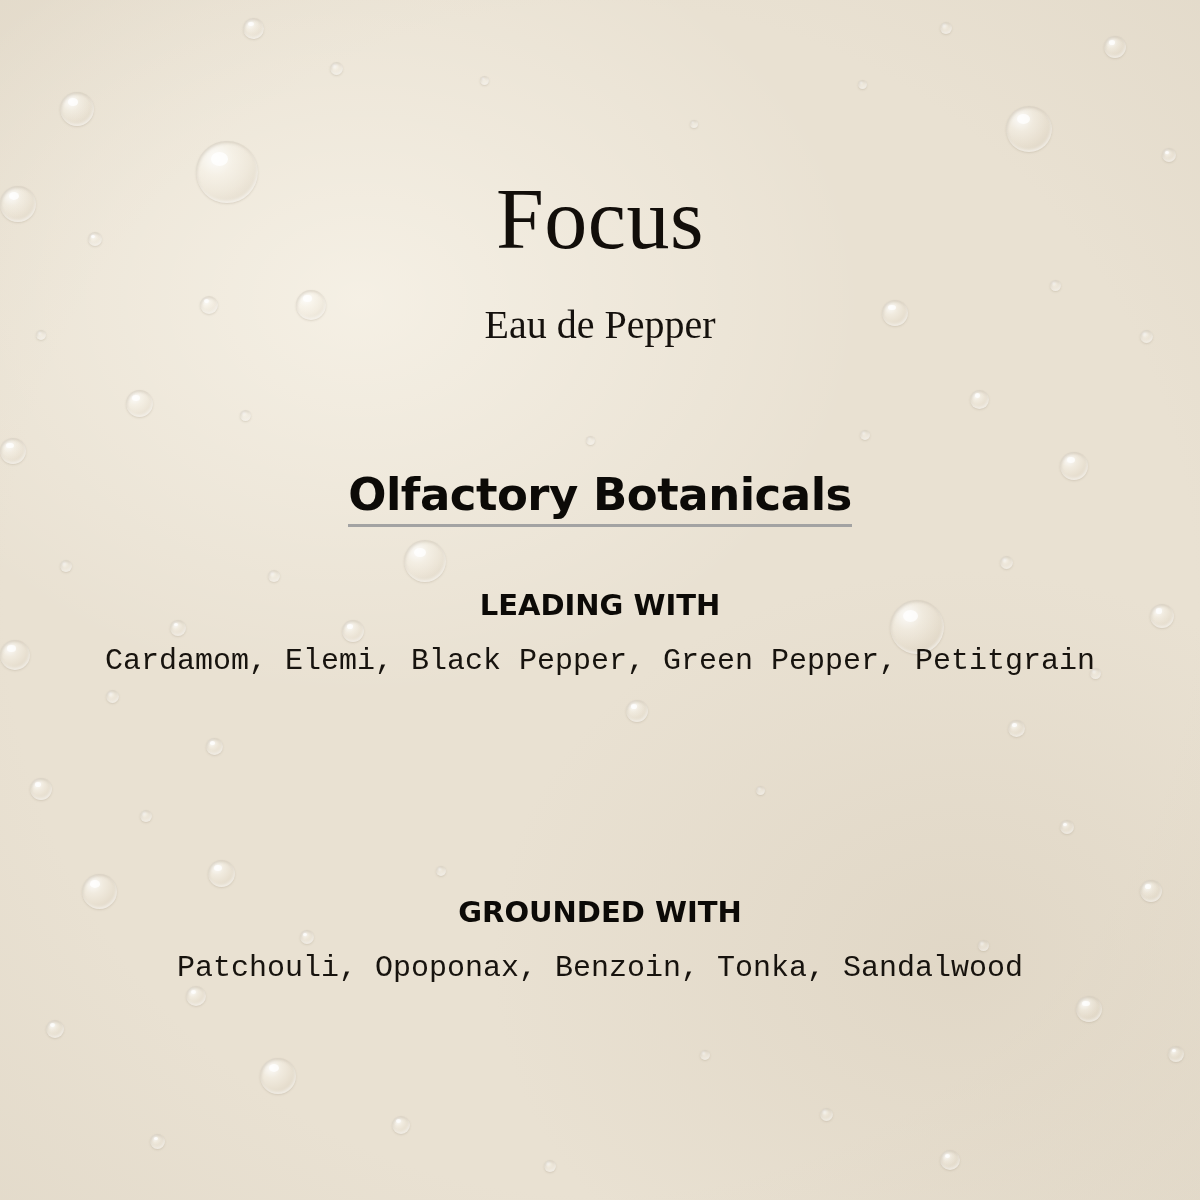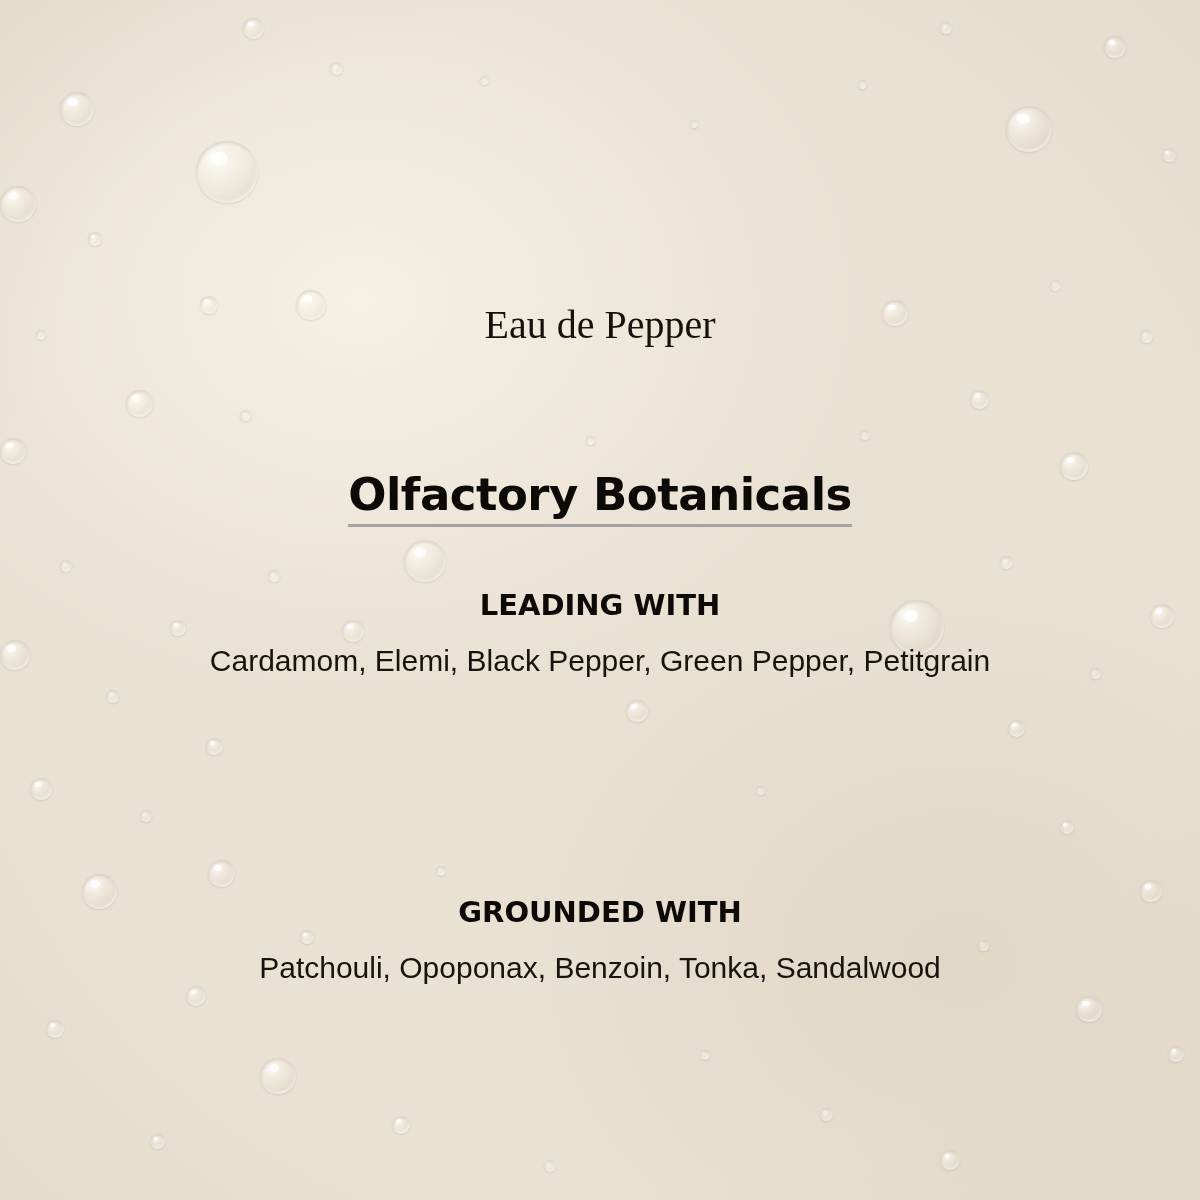--- a/index.html
+++ b/index.html
@@ -113,21 +113,21 @@
 
   .note-label {
     font-family: "DejaVu Sans", sans-serif;
     font-size: 29px;
     font-weight: 700;
     letter-spacing: 0px;
     color: #0c0a07;
     margin: 0 0 22px 0;
   }
   .note-values {
-    font-family: Liberation Sans, sans-serif;
+    font-family: Liberation Mono, monospace;
     font-size: 30px;
     font-weight: 400;
     color: #17130e;
     margin: 0;
   }
 </style>
 </head>
 <body>
 
 <div id="page">
@@ -190,20 +190,21 @@
       <div class="drop tiny" style="left: 820px; top: 1108px; width: 13px; height: 13px;"></div>
       <div class="drop" style="left: 940px; top: 1150px; width: 20px; height: 20px;"></div>
       <div class="drop tiny" style="left: 480px; top: 76px; width: 9px; height: 9px;"></div>
       <div class="drop tiny" style="left: 690px; top: 120px; width: 8px; height: 8px;"></div>
       <div class="drop tiny" style="left: 586px; top: 436px; width: 9px; height: 9px;"></div>
       <div class="drop tiny" style="left: 756px; top: 786px; width: 9px; height: 9px;"></div>
       <div class="drop tiny" style="left: 436px; top: 866px; width: 10px; height: 10px;"></div>
     </div>
 
   <div id="content">
+    <div class="product-title">Focus</div>
     <div class="product-subtitle">Eau de Pepper</div>
 
     <div class="section-heading">
       <span>Olfactory Botanicals</span>
     </div>
 
     <div class="note-group g0">
       <div class="note-label">LEADING WITH</div>
       <div class="note-values">Cardamom, Elemi, Black Pepper, Green Pepper, Petitgrain</div>
     </div>

